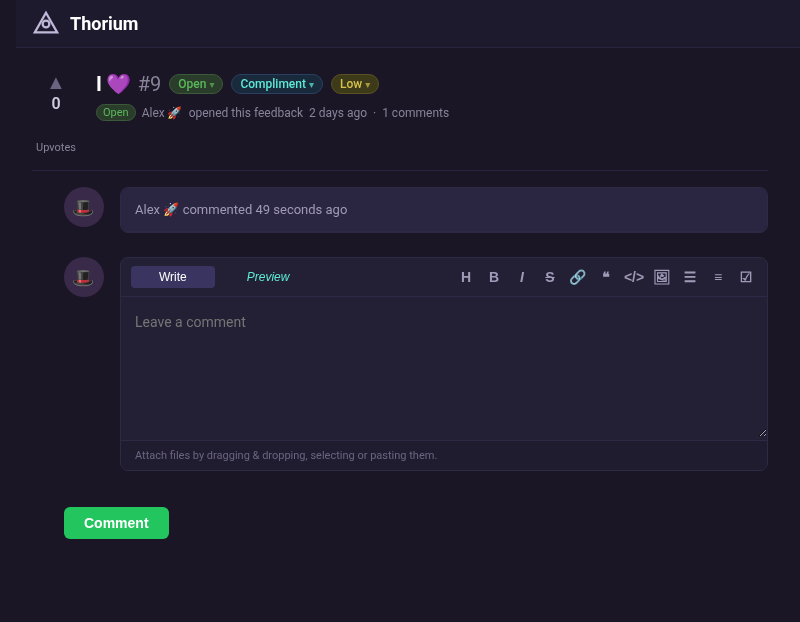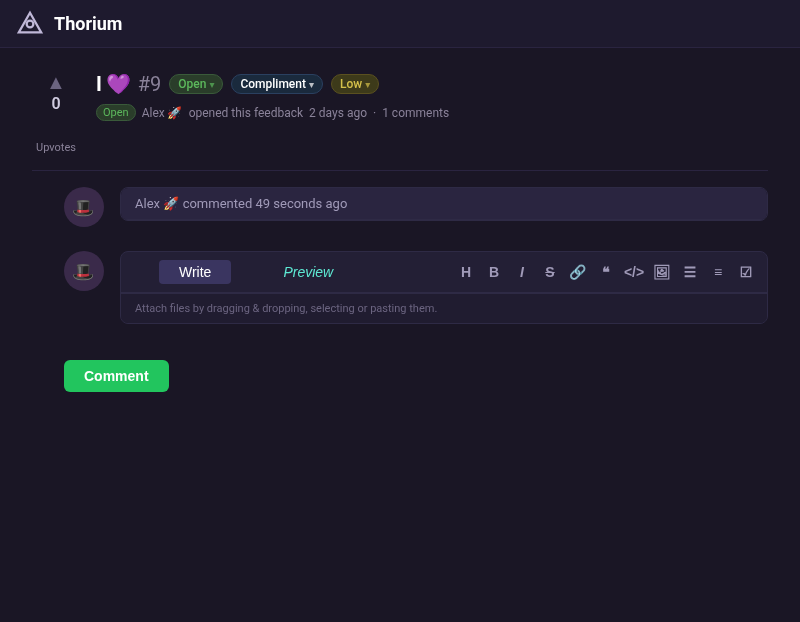--- a/index.html
+++ b/index.html
@@ -13,20 +13,21 @@
     }
 
     
     .header {
       background: #1e1a2e;
       display: flex;
       align-items: center;
       padding: 0 16px;
       height: 48px;
       border-bottom: 1px solid #2a2440;
+      margin-left: 16px;
     }
     .header-logo {
       display: flex;
       align-items: center;
       gap: 10px;
     }
     .logo-icon {
       width: 28px;
       height: 28px;
       color: #c0b8d8;
@@ -110,21 +111,21 @@
       font-size: 12px;
       font-weight: 500;
     }
     .badge-open {
       background: #2a3d2a;
       color: #5cb85c;
       border: 1px solid #3a5a3a;
     }
     .badge-compliment {
       background: #1a2a3d;
-      color: #ffffff;
+      color: #5eead4;
       border: 1px solid #2a4060;
     }
     .badge-low {
       background: #3d3a1a;
       color: #d4c04a;
       border: 1px solid #5a5020;
     }
     .badge-chevron {
       font-size: 10px;
       opacity: 0.7;
@@ -183,21 +184,21 @@
     .comment-box {
       flex: 1;
       background: #231f35;
       border: 1px solid #2e2a45;
       border-radius: 8px;
       overflow: hidden;
     }
 
     .comment-header {
       background: #2a2540;
-      padding: 8px 14px;
+      padding: 14px 14px;
       font-size: 13px;
       color: #a09ab8;
       border-bottom: 1px solid #2e2a45;
     }
 
     .comment-body {
       padding: 14px;
       color: #d0cce0;
       font-size: 14px;
       line-height: 1.6;
@@ -214,27 +215,26 @@
 
     .editor-tabs {
       display: flex;
       align-items: center;
       padding: 8px 10px;
       gap: 4px;
       border-bottom: 1px solid #2e2a45;
     }
 
     .tab-btn {
-      padding: 4px 20px;
+      padding: 4px 28px;
       border-radius: 4px;
-      font-size: 14px;
+      font-size: 12px;
       font-weight: 500;
       cursor: pointer;
       border: none;
-      margin-left: 28px;
     }
     .tab-active {
       background: #3a3560;
       color: #ffffff;
     }
     .tab-inactive {
       background: transparent;
       color: #5eead4;
       font-style: italic;
     }
@@ -398,20 +398,21 @@
               </button>
             <button class="toolbar-btn" title="Link">🔗</button>
             <button class="toolbar-btn" title="Quote">❝</button>
             <button class="toolbar-btn" title="Code">&lt;/&gt;</button>
             <button class="toolbar-btn" title="Image">🖼</button>
             <button class="toolbar-btn" title="Unordered List">☰</button>
             <button class="toolbar-btn" title="Ordered List">≡</button>
             <button class="toolbar-btn" title="Task List">☑</button>
           </div>
         </div>
+        <textarea class="editor-textarea" placeholder="Leave a comment" style=""></textarea>
         <div class="editor-footer">Attach files by dragging &amp; dropping, selecting or pasting them.</div>
       </div>
     </div>
 
     <div class="comment-actions">
       <button class="comment-submit-btn">Comment</button>
     </div>
 
   </div>
 </main>

